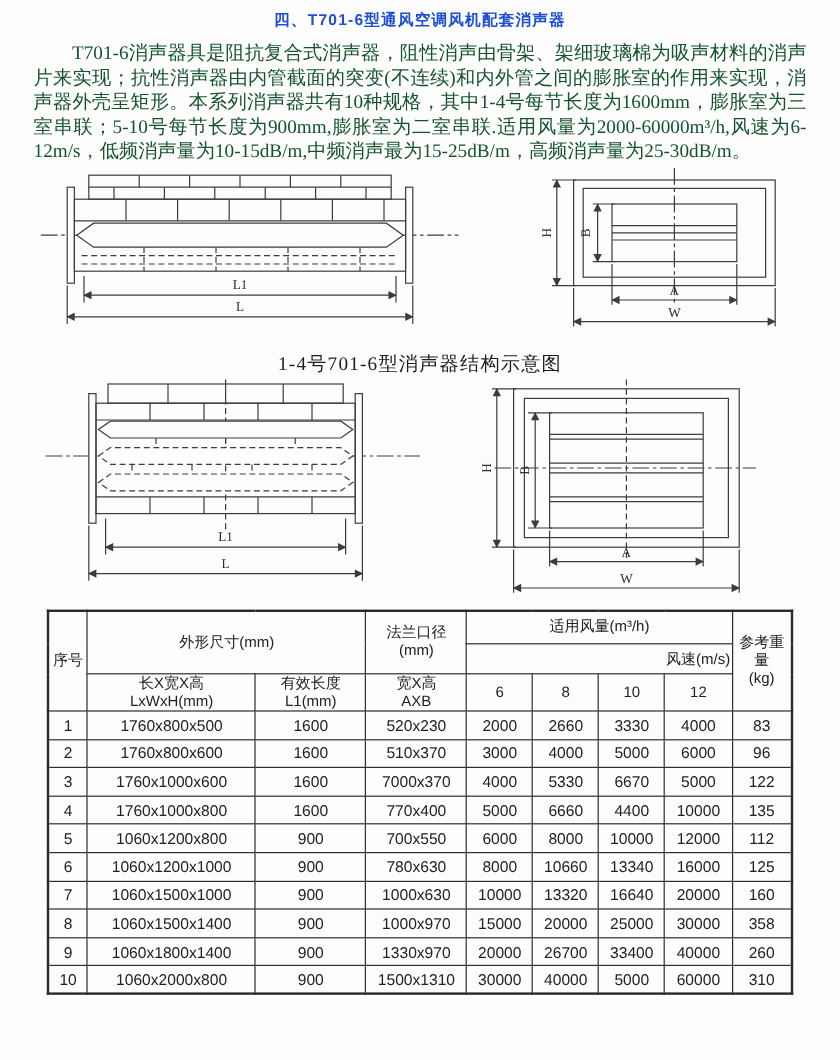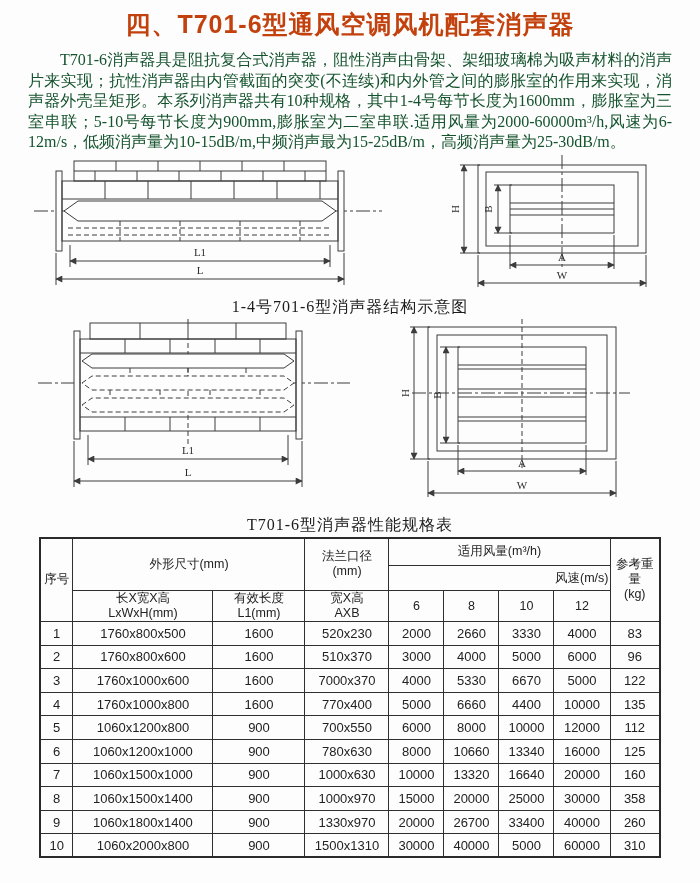--- a/index.html
+++ b/index.html
@@ -4,34 +4,34 @@
 <style>
   * { margin:0; padding:0; box-sizing:border-box; }
   html,body { width:700px; background:#fdfdfd; }
   body {
     height:883px; overflow:hidden; color:#141414;
     font-family:"Liberation Serif", serif;
   }
   .page { padding:8px 28px 0 28px; }
 
   h1.doc-title {
-    text-align:center; font-size:25px; font-weight:700;
+    text-align:center; font-size:13px; font-weight:700;
     font-family:"Liberation Sans", sans-serif;
-    letter-spacing:1px; margin-bottom:9px; color:#c2410c;
+    letter-spacing:1px; margin-bottom:9px; color:#1d4ed8;
   }
   p.intro {
     font-size:16px; line-height:20.5px; text-align:justify;
     text-indent:2em; color:#14532d;
   }
 
   .figure { text-align:center; }
   .figure svg { display:block; margin:0 auto; }
   .fig-caption, .table-title {
     text-align:center; font-size:16px; color:#1c1c1c; letter-spacing:1px;
-    line-height:20px; margin:6px 0 2px 0;
+    line-height:20px; margin:18px 0 2px 0;
   }
 
   
   .ln   { stroke:#3c3c3c; fill:none; stroke-width:1; }
   .fw   { stroke:#3c3c3c; fill:#fdfdfd; stroke-width:1; }
   .dash { stroke-dasharray:5 3; }
   .cl   { stroke-dasharray:14 3 3 3; }
   .dim  { stroke:#3c3c3c; stroke-width:1; fill:none; }
   text.dim-label { font:11px "Liberation Serif", serif; fill:#2c2c2c; }
 
@@ -224,21 +224,20 @@
         <text class="dim-label" x="492" y="148" text-anchor="middle">A</text>
 
         <line class="dim" x1="398" y1="142" x2="398" y2="178"></line>
           <line class="dim" x1="586" y1="142" x2="586" y2="178"></line>
         <line class="dim" x1="398" y1="174" x2="586" y2="174" marker-start="url(#ah2)" marker-end="url(#ah2)"></line>
         <text class="dim-label" x="492" y="170" text-anchor="middle">W</text>
       </g>
     </svg>
   </div>
 
-  <div class="table-title">T701-6型消声器性能规格表</div>
 
   <table class="spec">
     <colgroup>
       <col style="width:33px">
         <col style="width:140px">
         <col style="width:92px">
         <col style="width:84px">
       <col style="width:55px">
         <col style="width:55px">
         <col style="width:55px">

